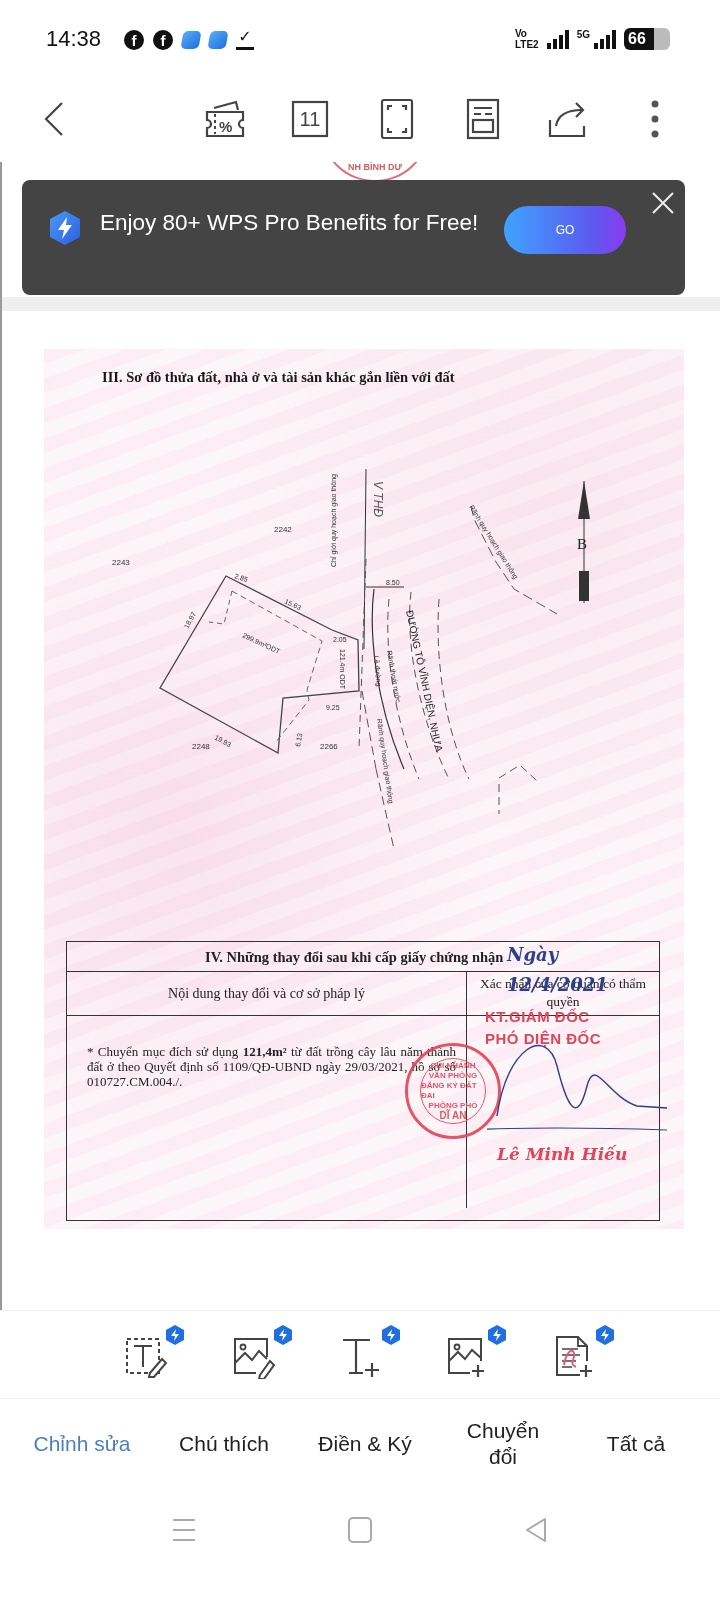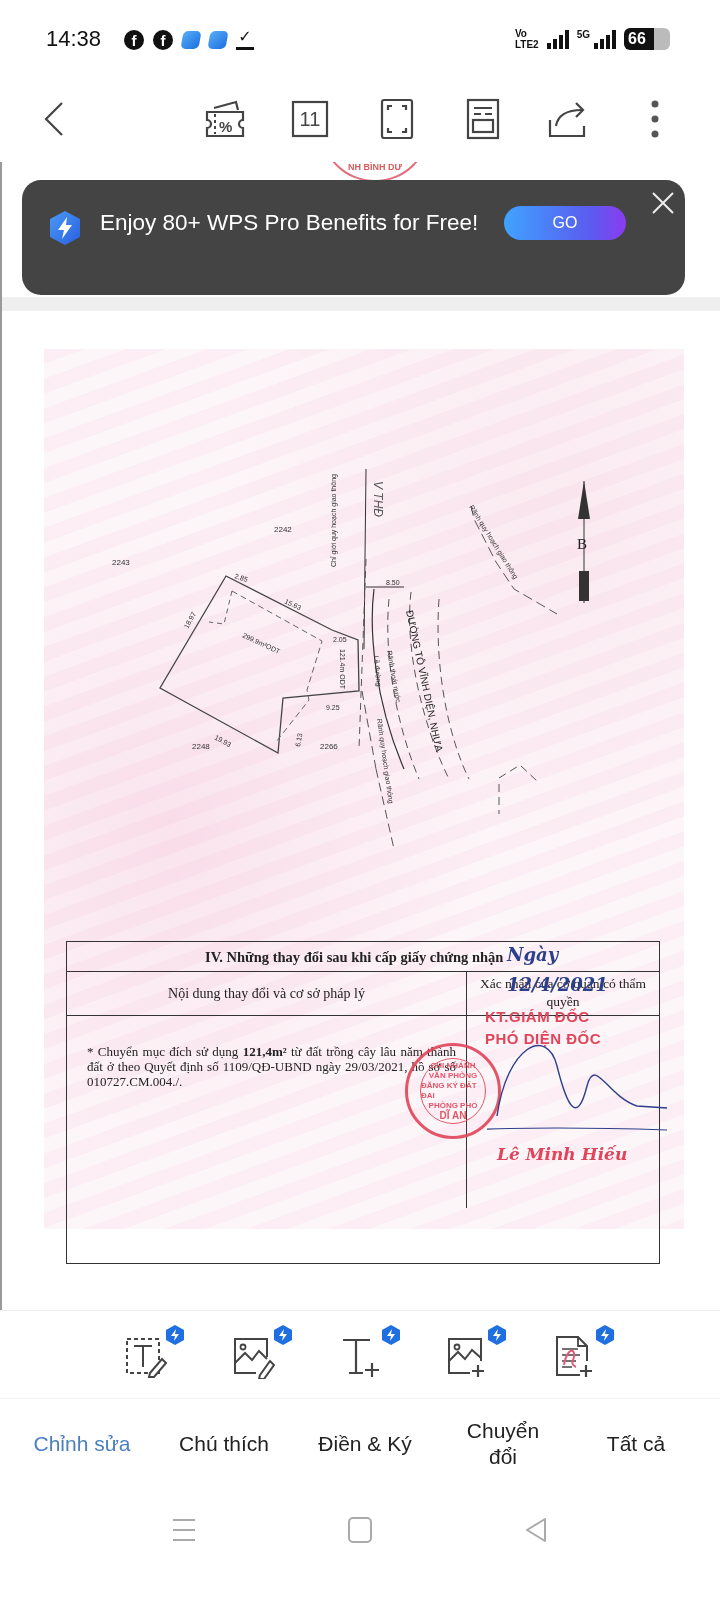--- a/index.html
+++ b/index.html
@@ -28,38 +28,38 @@
   .page-sep { position: absolute; left: 0; top: 135px; width: 720px; height: 14px; background: #efefef; }
   .page { position: absolute; left: 0; top: 149px; width: 706px; height: 1000px; background: #fff; }
   .scan { position: absolute; left: 42px; top: 38px; width: 640px; height: 880px;
     background:
       radial-gradient(circle at 20% 55%, rgba(240,170,200,0.25), rgba(255,255,255,0) 45%),
       radial-gradient(circle at 80% 20%, rgba(240,190,210,0.22), rgba(255,255,255,0) 40%),
       repeating-linear-gradient(160deg, rgba(245,200,220,0.18) 0 14px, rgba(255,255,255,0) 14px 28px),
       #fdf6f9; }
   .sec3-title { position: absolute; left: 58px; top: 20px; font-family: "Liberation Serif", serif; font-weight: bold; font-size: 14.5px; color: #1a1a1a; }
   .diagram { position: absolute; left: 0; top: 0; width: 640px; height: 600px; }
-  .sec4 { position: absolute; left: 22px; top: 592px; width: 594px; height: 323px; border: 1px solid #333; font-family: "Liberation Serif", serif; color: #222; }
+  .sec4 { position: absolute; left: 22px; top: 592px; width: 594px; height: 280px; border: 1px solid #333; font-family: "Liberation Serif", serif; color: #222; }
   .sec4-title { height: 30px; border-bottom: 1px solid #333; font-weight: bold; font-size: 14.5px; padding-left: 138px; line-height: 30px; position: relative; }
   .handwrite-date { position: absolute; left: 440px; top: -2px; font-family: "DejaVu Serif", serif; font-style: italic; color: #2c3f8a; font-size: 18px; }
   .sec4-head { display: flex; height: 44px; border-bottom: 1px solid #333; font-size: 14px; }
   .sec4-head .c1 { width: 400px; border-right: 1px solid #333; text-align: center; line-height: 44px; }
   .sec4-head .c2 { flex: 1; text-align: center; line-height: 18px; padding-top: 3px; font-size: 13.5px; }
   .sec4-body { display: flex; height: 192px; }
   .sec4-body .c1 { width: 400px; border-right: 1px solid #333; padding: 28px 10px 0 20px; font-size: 13px; line-height: 15px; text-align: justify; }
   .sec4-body .c2 { flex: 1; position: relative; }
   .red-title { position: absolute; color: #e0455a; font-weight: bold; font-size: 15px; font-family: "Liberation Sans", sans-serif; left: 18px; letter-spacing: 0.5px; }
   .seal { position: absolute; left: -62px; top: 27px; width: 96px; height: 96px; border: 3px solid #e0455a; border-radius: 50%; color: #e0455a; font-size: 8px; font-weight: bold; display: flex; flex-direction: column; align-items: center; justify-content: center; text-align: left; font-family: Liberation Sans, sans-serif; opacity: 0.9; }
   .seal-inner { border: 1px solid #e0455a; border-radius: 50%; width: 66px; height: 66px; display: flex; flex-direction: column; align-items: center; justify-content: center; line-height: 10px; }
   .signer { position: absolute; left: 30px; top: 128px; font-family: "DejaVu Serif", serif; font-style: italic; font-weight: bold; color: #e0455a; font-size: 17px; text-align: right; }
 
-  .banner { position: absolute; left: 22px; top: 180px; width: 663px; height: 115px; background: #444444; border-radius: 19px; padding-left: 16px; }
+  .banner { position: absolute; left: 22px; top: 180px; width: 663px; height: 115px; background: #444444; border-radius: 8px; padding-left: 16px; }
   .banner-logo { position: absolute; left: 26px; top: 30px; width: 34px; height: 36px; }
   .banner-text { position: absolute; left: 78px; top: 28px; width: 380px; color: #fff; font-size: 22.5px; line-height: 29px; }
-  .go-btn { position: absolute; left: 482px; top: 26px; width: 122px; height: 34px; border-radius: 24px; background: linear-gradient(90deg,#3fa3ff,#5a5cf0 70%, #8a3bf0); color: #fff; font-size: 16px; display: flex; align-items: center; justify-content: center; border: none; text-align: right; }
+  .go-btn { position: absolute; left: 482px; top: 26px; width: 122px; height: 48px; border-radius: 24px; background: linear-gradient(90deg,#3fa3ff,#5a5cf0 70%, #8a3bf0); color: #fff; font-size: 12px; display: flex; align-items: center; justify-content: center; border: none; text-align: right; }
   .close-x { position: absolute; left: 628px; top: 10px; width: 26px; height: 26px; }
 
   .tools { position: absolute; left: 0; top: 1310px; width: 720px; height: 88px; background: #fff; border-top: 1px solid #eee; }
   .tool { position: absolute; top: 22px; width: 46px; height: 46px; }
   .badge { position: absolute; right: -14px; top: -8px; width: 18px; height: 20px; }
   .tabs { position: absolute; left: 0; top: 1398px; width: 720px; height: 90px; background: #fff; border-top: 1px solid #f0f0f0; }
   .tab { position: absolute; top: 0; height: 90px; display: flex; align-items: center; justify-content: center; text-align: center; font-size: 21px; color: #222; line-height: 26px; }
   .tab.active { color: #4a7fc0; }
   .navbar { position: absolute; left: 0; top: 1488px; width: 720px; height: 111px; background: #fff; }
   .nav-btn { position: absolute; top: 22px; width: 40px; height: 40px; display: flex; align-items: center; justify-content: center; }
@@ -148,20 +148,21 @@
   </div>
 </div>
 
 <div class="doc-area">
   <div class="page-top">
     <div class="stamp-top">NH BÌNH DƯ</div>
   </div>
   <div class="page-sep"></div>
   <div class="page">
     <div class="scan">
+      <div class="sec3-title">III. Sơ đồ thửa đất, nhà ở và tài sản khác gắn liền với đất</div>
 
       <svg class="diagram" viewBox="0 0 640 600" font-family="Liberation Sans, sans-serif">
 
         <polygon points="182,227 288,281 314,291 315,342 239,349 234,404 116,339" fill="none" stroke="#444" stroke-width="1.3"></polygon>
 
         <polyline points="188,242 278,292 263,341 265,351 232,393" fill="none" stroke="#666" stroke-width="1" stroke-dasharray="6 4"></polyline>
         <polyline points="188,242 180,275 165,273" fill="none" stroke="#666" stroke-width="1" stroke-dasharray="5 4"></polyline>
 
         <line x1="322" y1="120" x2="320" y2="300" stroke="#333" stroke-width="1"></line>
         <line x1="322" y1="210" x2="315" y2="400" stroke="#555" stroke-width="1" stroke-dasharray="7 5"></line>

